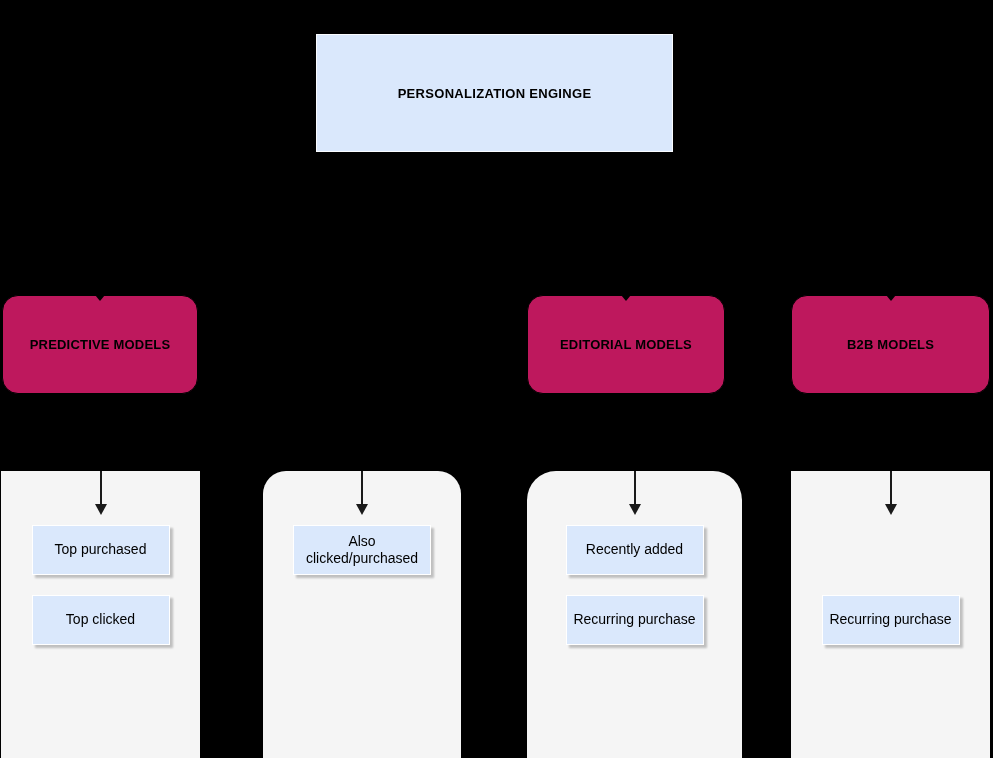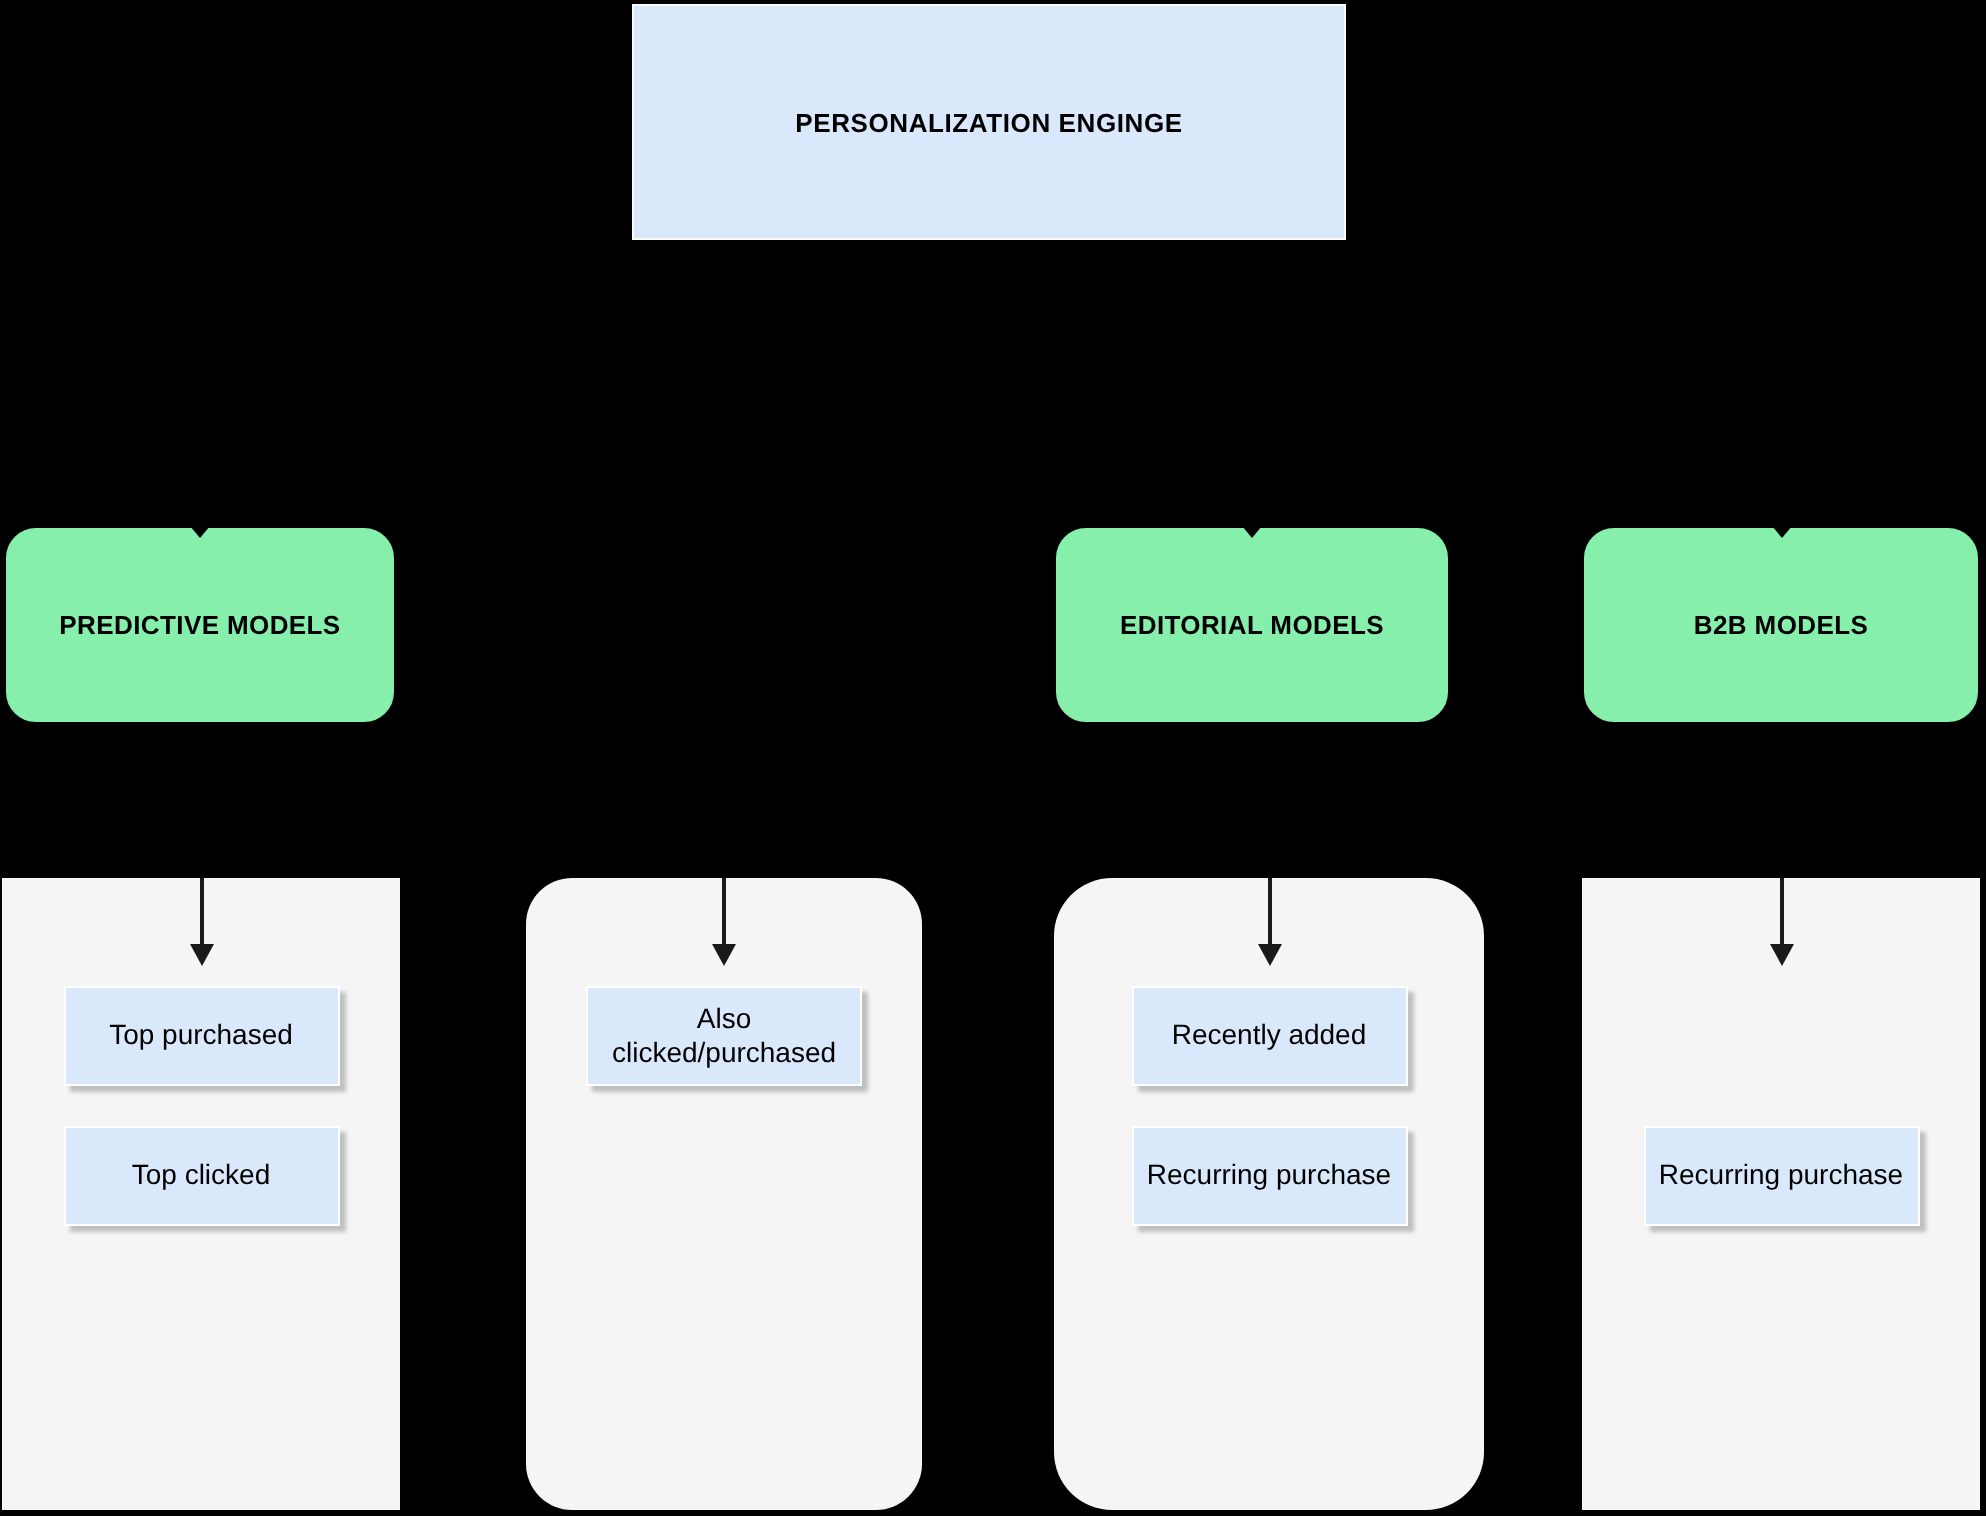--- a/index.html
+++ b/index.html
@@ -3,40 +3,40 @@
 <meta charset="utf-8">
 <style>
   html, body { margin: 0; padding: 0; }
   body {
     width: 993px; height: 758px;
     background: #000000;
     font-family: "Liberation Sans", sans-serif;
     position: relative;
     overflow: hidden;
   }
-  .canvas { position: absolute; inset: 0; }
+  .canvas { position: absolute; inset: 0; margin-top: 32px; }
 
   
   .root-node {
     position: absolute;
     left: 316px; top: 2px; width: 357px; height: 118px;
     background: #dae8fc;
     border: 1px solid rgba(255,255,255,0.85);
     box-sizing: border-box;
     display: flex; align-items: center; justify-content: center;
     font-size: 13px; font-weight: bold; color: #000;
     letter-spacing: 0.3px;
     text-align: center;
   }
 
   
   .group-node {
     position: absolute;
     top: 263px; height: 99px;
-    background: #86efac;
+    background: #be185d;
     border: 1px solid #000;
     box-sizing: border-box;
     border-radius: 16px;
     display: flex; align-items: center; justify-content: center;
     font-size: 13px; font-weight: bold; color: #000;
     letter-spacing: 0.2px;
     text-align: center;
   }
   .group-node.g0 { left: 2px;   width: 196px; }
   .group-node.g1 { left: 263px; width: 198px; }

